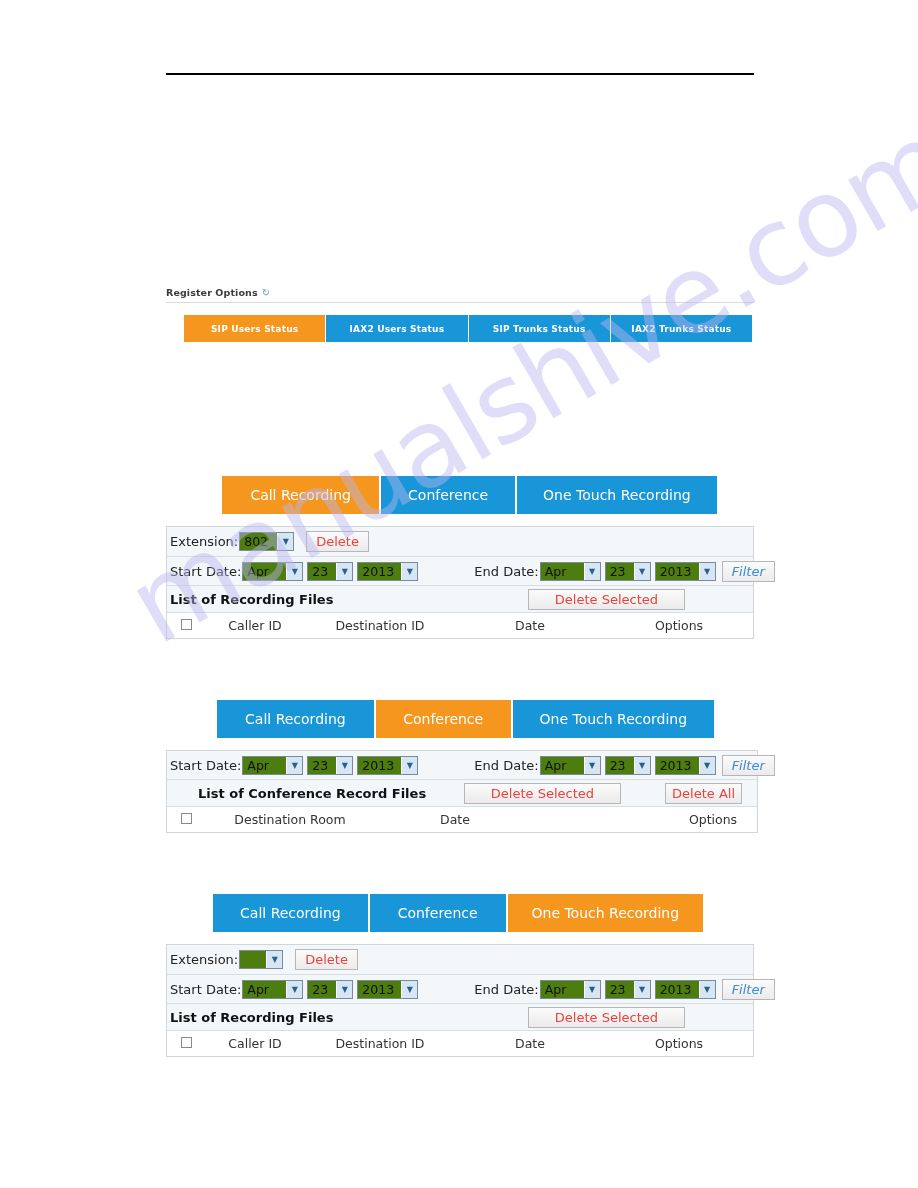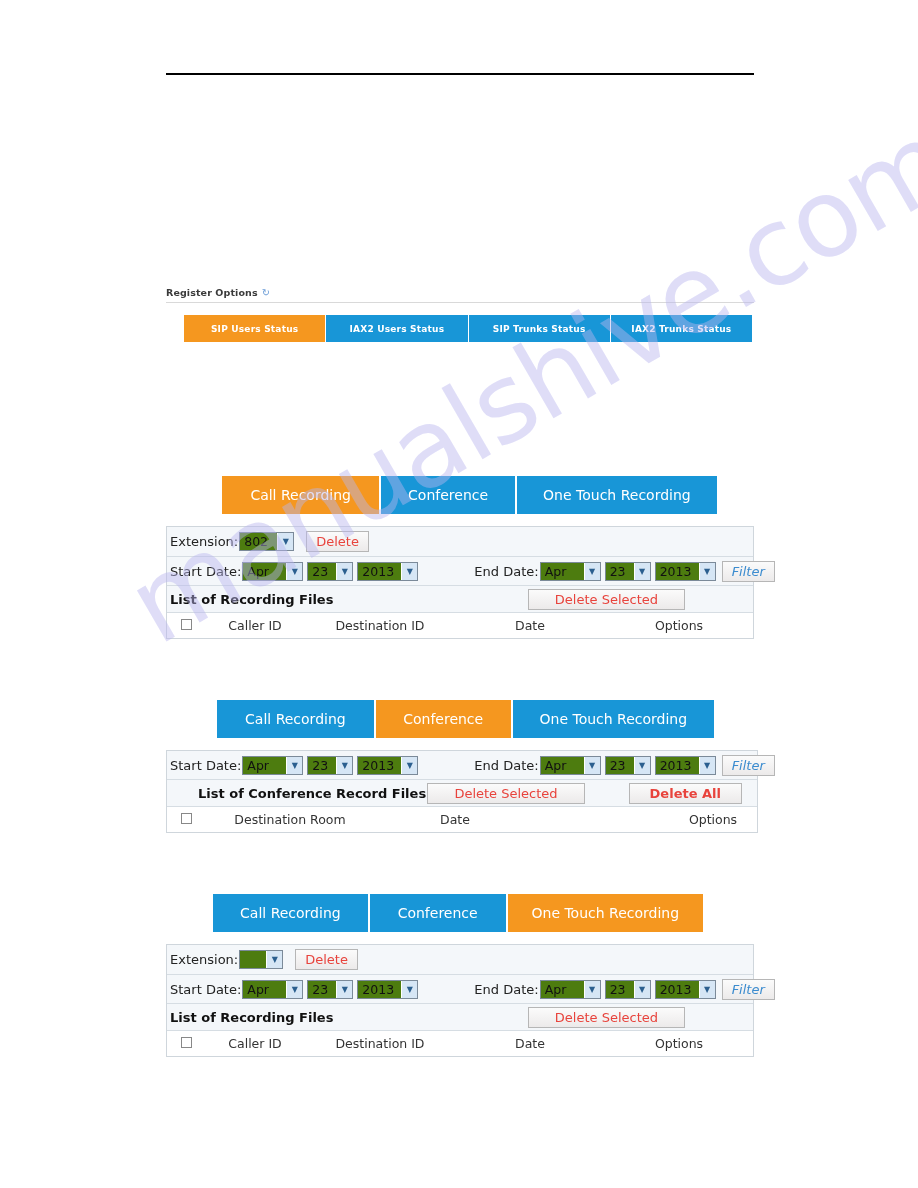--- a/index.html
+++ b/index.html
@@ -362,21 +362,21 @@
         <span class="sel-val">2013</span>
         <span class="sel-arrow">▼</span>
       </span>
       <span class="btn btn-blue" style="margin-left:2px;">Filter</span>
     </div>
 
     <div class="panel-row" style="height:27px;">
       <span class="list-title" style="margin-left:28px;">List of Conference Record Files</span>
       <span class="spacer"></span>
       <span class="btn btn-red btn-wide" style="margin-right:44px;">Delete Selected</span>
-      <span class="btn btn-red" style="padding:0 20px; margin-right:15px;font-weight:bold;">Delete All</span>
+      <span class="btn btn-red" style="padding:0 6px; margin-right:15px;">Delete All</span>
     </div>
 
     <div class="table-head">
       <span style="width:38px; text-align:center;">
         <span class="cb"></span>
       </span>
       <span class="th" style="width:170px;">Destination Room</span>
       <span class="th" style="width:160px;">Date</span>
       <span class="spacer"></span>
       <span class="th" style="width:88px;">Options</span>

